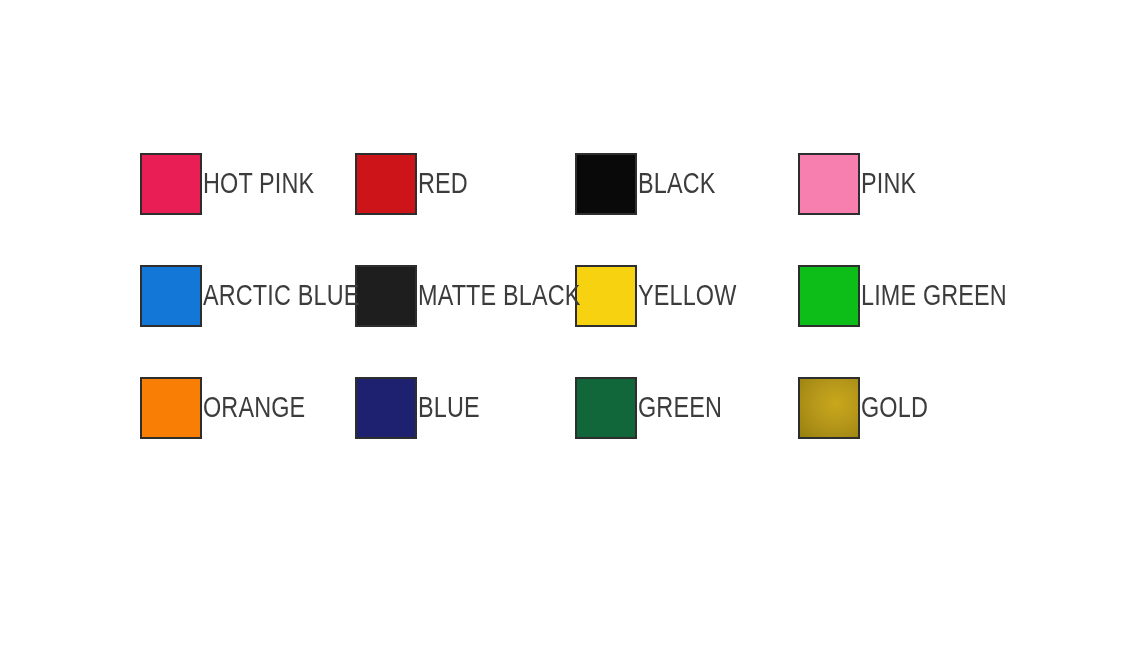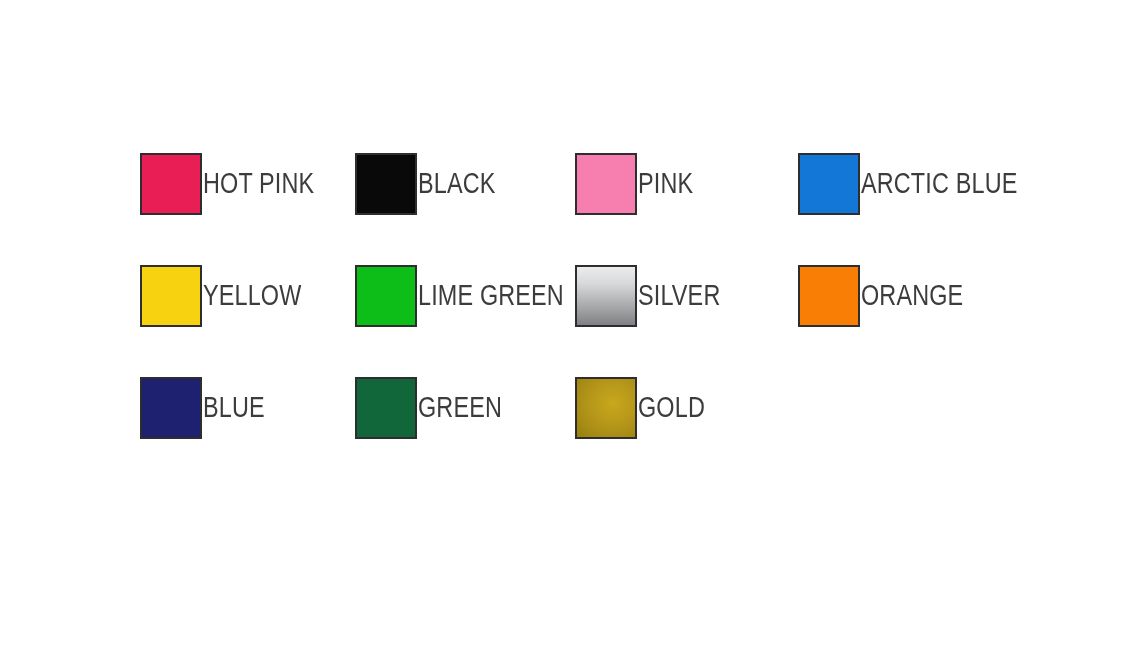--- a/index.html
+++ b/index.html
@@ -73,42 +73,46 @@
 </head>
 <body>
 
 <div id="chart-canvas">
   <div class="swatch-grid">
       <div class="swatch-item">
         <div class="swatch-box" title="HOT PINK" style="background-color: rgb(233, 30, 85);"></div>
         <span class="swatch-label">HOT PINK</span>
       </div>
       <div class="swatch-item">
+        <div class="swatch-box" title="RED" style="background-color: rgb(205, 21, 25);"></div>
+        <span class="swatch-label">RED</span>
+      </div>
+      <div class="swatch-item">
         <div class="swatch-box" title="BLACK" style="background-color: rgb(9, 9, 9);"></div>
         <span class="swatch-label">BLACK</span>
       </div>
       <div class="swatch-item">
         <div class="swatch-box" title="PINK" style="background-color: rgb(246, 127, 176);"></div>
         <span class="swatch-label">PINK</span>
       </div>
       <div class="swatch-item">
         <div class="swatch-box" title="ARCTIC BLUE" style="background-color: rgb(18, 119, 214);"></div>
         <span class="swatch-label">ARCTIC BLUE</span>
       </div>
       <div class="swatch-item">
+        <div class="swatch-box" title="MATTE BLACK" style="background-color: rgb(30, 30, 30);"></div>
+        <span class="swatch-label">MATTE BLACK</span>
+      </div>
+      <div class="swatch-item">
         <div class="swatch-box" title="YELLOW" style="background-color: rgb(246, 210, 17);"></div>
         <span class="swatch-label">YELLOW</span>
       </div>
       <div class="swatch-item">
         <div class="swatch-box" title="LIME GREEN" style="background-color: rgb(13, 190, 24);"></div>
         <span class="swatch-label">LIME GREEN</span>
-      </div>
-      <div class="swatch-item">
-        <div class="swatch-box grad-silver" title="SILVER"></div>
-        <span class="swatch-label">SILVER</span>
       </div>
       <div class="swatch-item">
         <div class="swatch-box" title="ORANGE" style="background-color: rgb(249, 126, 6);"></div>
         <span class="swatch-label">ORANGE</span>
       </div>
       <div class="swatch-item">
         <div class="swatch-box" title="BLUE" style="background-color: rgb(30, 32, 112);"></div>
         <span class="swatch-label">BLUE</span>
       </div>
       <div class="swatch-item">

